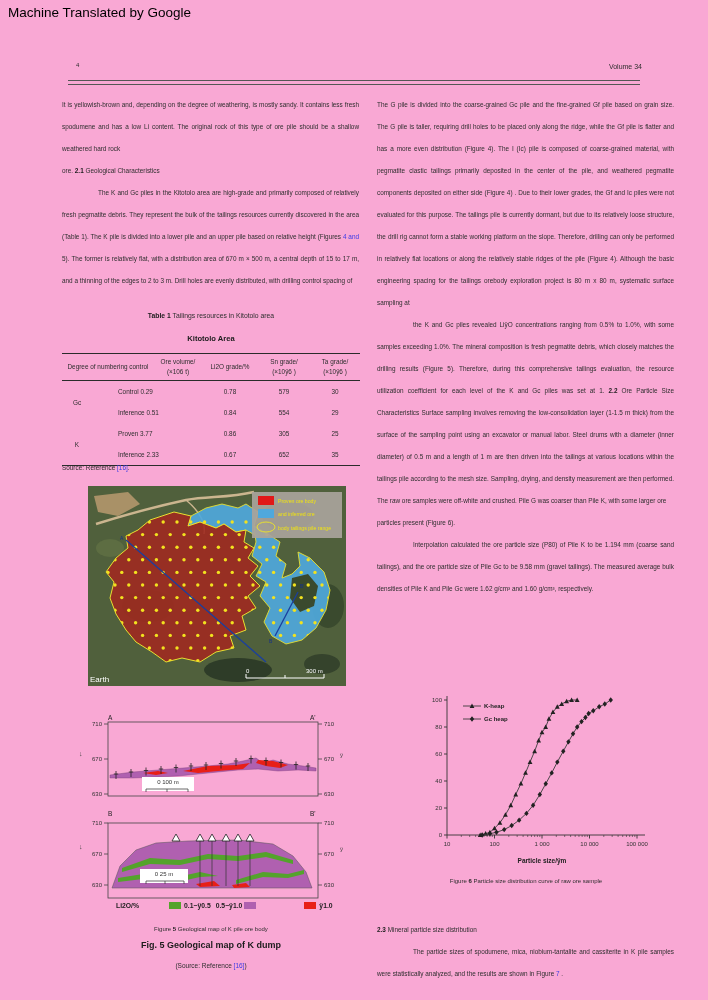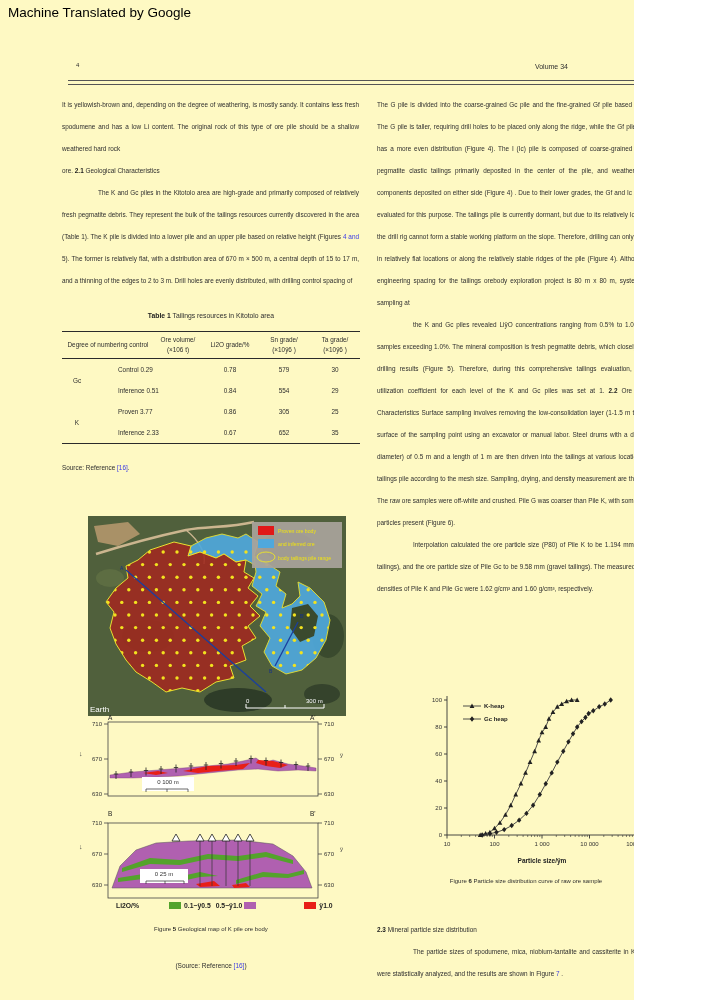--- a/index.html
+++ b/index.html
@@ -1,16 +1,16 @@
 <!DOCTYPE html>
 <html><head>
 <meta charset="utf-8">
 <style>
   html,body{margin:0;padding:0;background:#fff;}
-  #page{position:relative;width:634px;height:1000px;background:#fef9c3;overflow:hidden;
+  #page{position:relative;width:708px;height:1000px;background:#f9a8d4;overflow:hidden;
         font-family:"Liberation Sans",sans-serif;color:#2e2e2e;}
   .abs{position:absolute;}
   
   #banner{left:8px;top:5px;font-size:13.5px;color:#000;}
   #page-num{left:76px;top:62px;font-size:6px;}
   #journal{left:0;right:0;top:54px;text-align:center;font-size:14px;color:#111;}
   #volume{right:66px;top:63px;font-size:7px;}
   #header-rule{left:68px;top:80px;width:572px;height:2.5px;border-top:1px solid #555;border-bottom:1px solid #555;}
   
   .col{width:297px;font-size:6.4px;line-height:22px;text-align:justify;}
@@ -27,21 +27,21 @@
   .t-title-bold{text-align:center;font-size:7.6px;font-weight:bold;line-height:15px;color:#1c1c1c;}
   #table1-el{width:100%;border-collapse:collapse;margin-top:7px;
              border-top:1.6px solid #2b2b2b;border-bottom:1.6px solid #2b2b2b;}
   #table1-el th{font-weight:normal;font-size:6.4px;text-align:center;vertical-align:middle;
                 padding:3px 0;border-bottom:1px solid #2b2b2b;line-height:10px;}
   #table1-el td{font-size:6.4px;height:21px;text-align:center;padding:0;}
   #table1-el td.group{text-align:center;}
   #table1-el td.tv{text-align:left;padding-left:26px;}
   #table-source{left:62px;top:463px;width:298px;font-size:6.4px;line-height:10px;}
   
-  #map-fig{left:88px;top:516px;width:258px;height:200px;text-align:center;}
+  #map-fig{left:88px;top:486px;width:258px;height:200px;text-align:center;}
   #secA-fig{left:88px;top:714px;width:250px;height:88px;}
   #secB-fig{left:88px;top:806px;width:250px;height:96px;}
   .stray{font-size:7px;color:#444;}
   #sec-legend{left:88px;top:899px;width:270px;height:12px;display:flex;align-items:center;
               font-size:6.8px;font-weight:bold;color:#1c1c1c;}
   .sw{display:inline-block;width:12px;height:7px;}
   #fig5-cap-small{left:62px;top:925px;width:298px;font-size:6px;line-height:9px;}
   #fig5-cap-bold{left:62px;top:940px;width:298px;text-align:center;font-size:9px;font-weight:bold;color:#1c1c1c;}
   #fig5-cap-src{left:62px;top:961px;width:298px;font-size:6.5px;line-height:10px;}
   
@@ -70,20 +70,21 @@
       <p class="para"><span>The G pile is divided into the coarse-grained Gc pile and the fine-grained Gf pile based on grain size. The G pile is taller, requiring drill holes to be placed only along the ridge, while the Gf pile is flatter and has a more even distribution (Figure 4). The I (Ic) pile is composed of coarse-grained material, with pegmatite clastic tailings primarily deposited in the center of the pile, and weathered pegmatite components deposited on either side (Figure 4) . Due to their lower grades, the Gf and Ic piles were not evaluated for this purpose. The tailings pile is currently dormant, but due to its relatively loose structure, the drill rig cannot form a stable working platform on the slope. Therefore, drilling can only be performed in relatively flat locations or along the relatively stable ridges of the pile (Figure 4). Although the basic engineering spacing for the tailings orebody exploration project is 80 m x 80 m, systematic surface sampling at</span></p>
       <p class="para indent"><span>the K and Gc piles revealed LiÿO concentrations ranging from 0.5% to 1.0%, with some samples exceeding 1.0%. The mineral composition is fresh pegmatite debris, which closely matches the drilling results (Figure 5). Therefore, during this comprehensive tailings evaluation, the resource utilization coefficient for each level of the K and Gc piles was set at 1. </span><span class="seg-bold">2.2</span><span> Ore Particle Size Characteristics Surface sampling involves removing the low-consolidation layer (1-1.5 m thick) from the surface of the sampling point using an excavator or manual labor. Steel drums with a diameter (inner diameter) of 0.5 m and a length of 1 m are then driven into the tailings at various locations within the tailings pile according to the mesh size. Sampling, drying, and density measurement are then performed. The raw ore samples were off-white and crushed. Pile G was coarser than Pile K, with some larger ore</span></p>
       <p class="para"><span>particles present (Figure 6).</span></p>
       <p class="para indent"><span>Interpolation calculated the ore particle size (P80) of Pile K to be 1.194 mm (coarse sand tailings), and the ore particle size of Pile Gc to be 9.58 mm (gravel tailings). The measured average bulk densities of Pile K and Pile Gc were 1.62 g/cm³ and 1.60 g/cm³, respectively.</span></p>
     </div>
 
   <div id="table-block" class="abs">
     <div id="table-title-small">
         <p class="para center"><span class="seg-bold">Table 1</span><span> Tailings resources in Kitotolo area</span></p>
       </div>
+    <div class="t-title-bold">Kitotolo Area</div>
     <table id="table1-el">
       <colgroup>
         <col style="width:30px">
           <col style="width:62px">
           <col style="width:48px">
         <col style="width:56px">
           <col style="width:52px">
           <col style="width:50px">
       </colgroup>
       <thead>
@@ -526,20 +527,21 @@
     <span class="sw" style="margin-left:30px;background:#54a32c;"></span>
     <span style="margin-left:3px;">0.1~ÿ0.5</span>
     <span style="margin-left:5px;">0.5~ÿ1.0</span>
     <span class="sw" style="margin-left:2px;background:#b060b0;"></span>
     <span class="sw" style="margin-left:48px;background:#e81f17;"></span>
     <span style="margin-left:3px;">ÿ1.0</span>
   </div>
   <div id="fig5-cap-small" class="abs">
       <p class="para center"><span>Figure </span><span class="seg-bold">5</span><span> Geological map of K pile ore body</span></p>
     </div>
+  <div id="fig5-cap-bold" class="abs">Fig. 5 Geological map of K dump</div>
   <div id="fig5-cap-src" class="abs">
       <p class="para center"><span>(Source: Reference </span><span class="seg-link">[16]</span><span>)</span></p>
     </div>
 
   <div id="chart-fig" class="abs">
     <svg id="chart-svg" width="255" height="185" viewBox="0 0 255 185">
         <g stroke="#333" stroke-width="0.9">
           <line x1="27" y1="8" x2="27" y2="147"></line>
           <line x1="27" y1="147" x2="225" y2="147"></line>
         </g>

